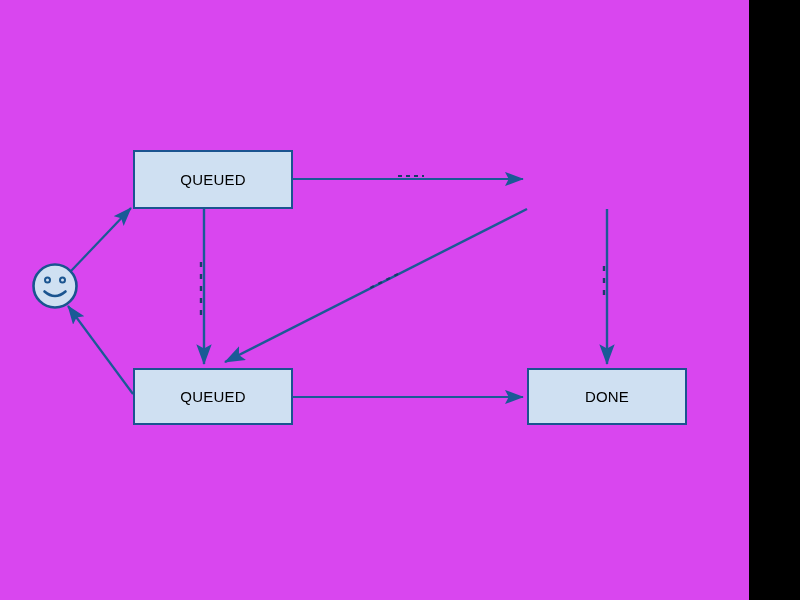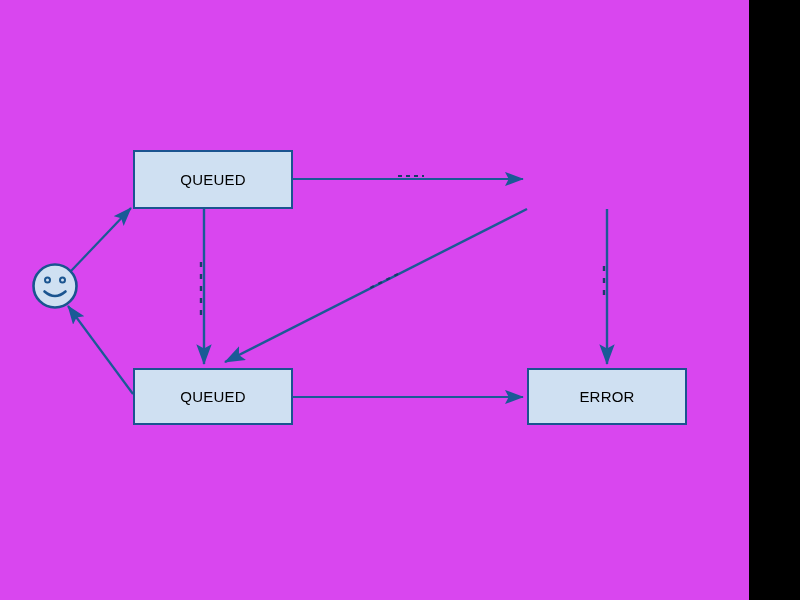--- a/index.html
+++ b/index.html
@@ -103,16 +103,16 @@
   <div class="node" id="node-queued" style="left:133px; top:150px; width:160px; height:59px;">
     <span class="node-label">QUEUED</span>
   </div>
 
 
   <div class="node" id="node-error" style="left:133px; top:368px; width:160px; height:57px;">
     <span class="node-label">QUEUED</span>
   </div>
 
   <div class="node" id="node-done" style="left:527px; top:368px; width:160px; height:57px;">
-    <span class="node-label">ERROR</span>
+    <span class="node-label">DONE</span>
   </div>
 
 </div>
 
 </body></html>

